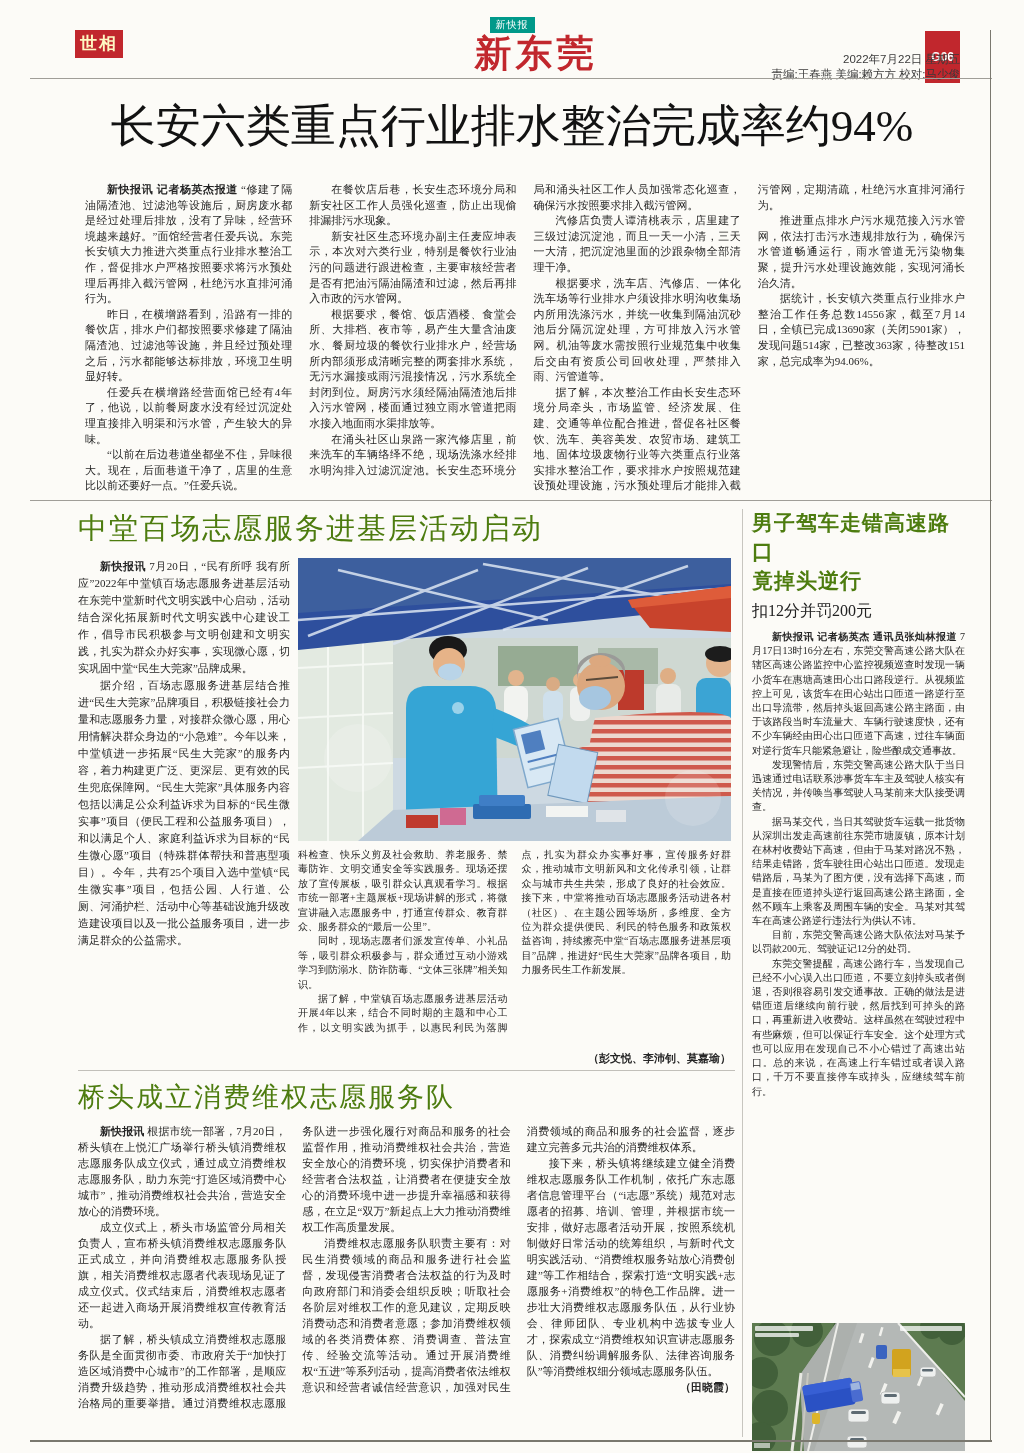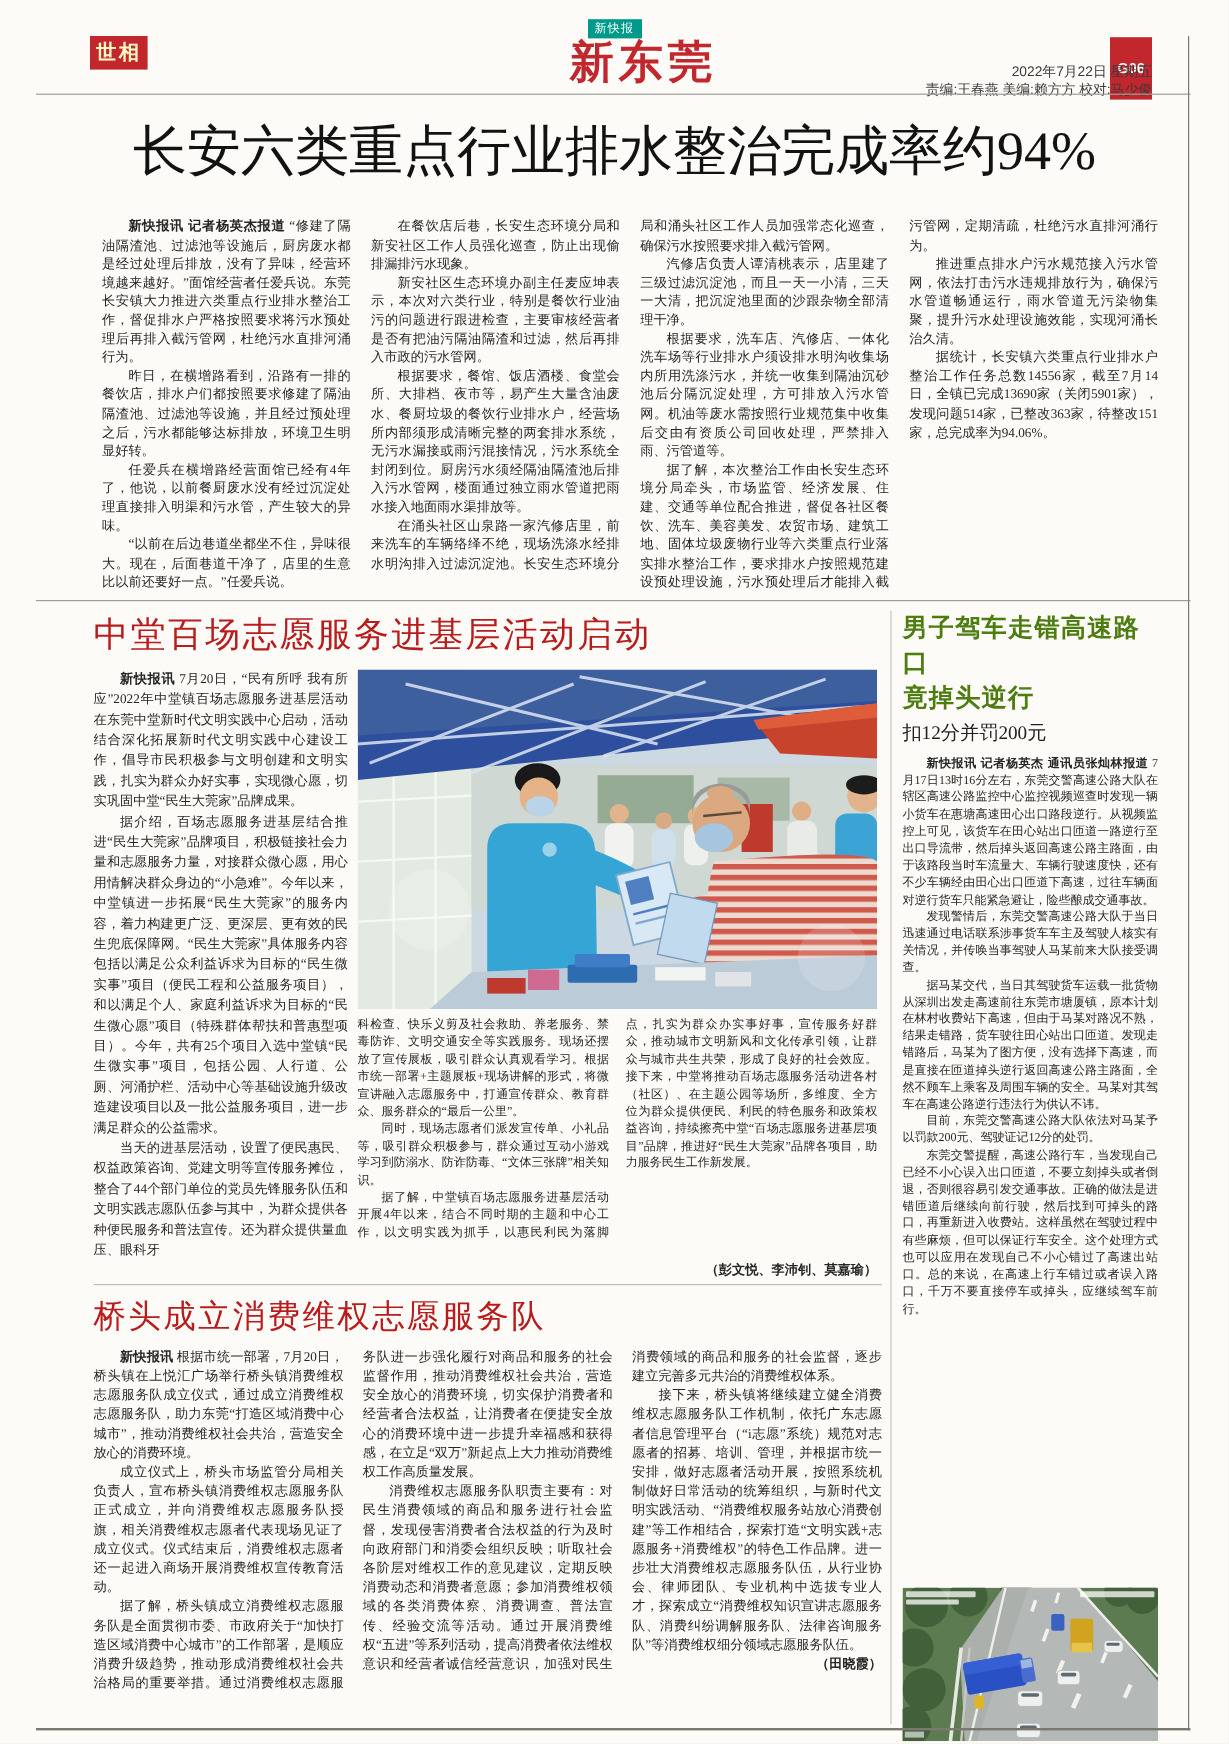--- a/index.html
+++ b/index.html
@@ -31,21 +31,21 @@
     font-size:45px; font-weight:400; color:#121212; letter-spacing:0; line-height:1.45; }
   .a1-body { position:absolute; left:85px; top:182px; width:880px; height:316px; overflow:hidden;
     column-count:4; column-gap:17px; column-fill:auto; font-size:11px; line-height:15.6px; }
 
   .para { text-indent:2em; text-align:justify; }
   .para.cont { text-indent:0; }
   .para b { font-family:"Liberation Sans","DejaVu Sans",sans-serif; }
   .byline-inline { text-align:right; font-weight:bold; text-indent:0; font-family:"Liberation Sans","DejaVu Sans",sans-serif; }
 
   .a2 { position:absolute; left:78px; top:509px; width:657px; }
-  h2.sec { font-family:"Liberation Sans","DejaVu Sans",sans-serif; font-weight:500; color:#b91c1c; letter-spacing:2px; }
+  h2.sec { font-family:"Liberation Sans","DejaVu Sans",sans-serif; font-weight:500; color:#4d7c0f; letter-spacing:2px; }
   .a2 h2.sec { font-size:29px; margin-bottom:9px; }
   .a2-flex { display:flex; gap:8px; }
   .a2-col1 { width:212px; flex:none; height:516px; overflow:hidden; font-size:11px; line-height:17px; }
   .a2-right { width:433px; flex:none; }
   .photo1 { width:433px; height:283px; overflow:hidden; }
   .photo1 svg, .photo2 svg { display:block; width:100%; height:100%; }
   .a2-cols2 { margin-top:7px; height:200px; overflow:hidden; column-count:2; column-gap:14px; column-fill:auto;
     font-size:10px; line-height:14.4px; }
   .byline-right { text-align:right; font-weight:bold; font-size:11px; margin-top:3px;
     font-family:"Liberation Sans","DejaVu Sans",sans-serif; }
@@ -93,21 +93,20 @@
       <p class="para">据统计，长安镇六类重点行业排水户整治工作任务总数14556家，截至7月14日，全镇已完成13690家（关闭5901家），发现问题514家，已整改363家，待整改151家，总完成率为94.06%。</p>
     </div>
   <div class="rule rule-a1"></div>
 
   <div class="a2">
     <h2 class="sec">中堂百场志愿服务进基层活动启动</h2>
     <div class="a2-flex">
       <div class="a2-col1">
           <p class="para"><b>新快报讯</b> 7月20日，“民有所呼 我有所应”2022年中堂镇百场志愿服务进基层活动在东莞中堂新时代文明实践中心启动，活动结合深化拓展新时代文明实践中心建设工作，倡导市民积极参与文明创建和文明实践，扎实为群众办好实事，实现微心愿，切实巩固中堂“民生大莞家”品牌成果。</p>
           <p class="para">据介绍，百场志愿服务进基层结合推进“民生大莞家”品牌项目，积极链接社会力量和志愿服务力量，对接群众微心愿，用心用情解决群众身边的“小急难”。今年以来，中堂镇进一步拓展“民生大莞家”的服务内容，着力构建更广泛、更深层、更有效的民生兜底保障网。“民生大莞家”具体服务内容包括以满足公众利益诉求为目标的“民生微实事”项目（便民工程和公益服务项目），和以满足个人、家庭利益诉求为目标的“民生微心愿”项目（特殊群体帮扶和普惠型项目）。今年，共有25个项目入选中堂镇“民生微实事”项目，包括公园、人行道、公厕、河涌护栏、活动中心等基础设施升级改造建设项目以及一批公益服务项目，进一步满足群众的公益需求。</p>
-          <p class="para">当天的进基层活动，设置了便民惠民、权益政策咨询、党建文明等宣传服务摊位，整合了44个部门单位的党员先锋服务队伍和文明实践志愿队伍参与其中，为群众提供各种便民服务和普法宣传。还为群众提供量血压、眼科牙</p>
         </div>
       <div class="a2-right">
         <div class="photo1">
           <svg viewBox="0 0 433 283" preserveAspectRatio="none" aria-hidden="true">
             <rect width="433" height="283" fill="#cdd9e2"></rect>
             <rect x="0" y="0" width="95" height="283" fill="#e3eae1"></rect>
             <g stroke="#f7faf6" stroke-width="2" opacity="0.9">
               <line x1="0" y1="60" x2="95" y2="55"></line>
                 <line x1="0" y1="110" x2="95" y2="105"></line>
               <line x1="0" y1="160" x2="95" y2="155"></line>

